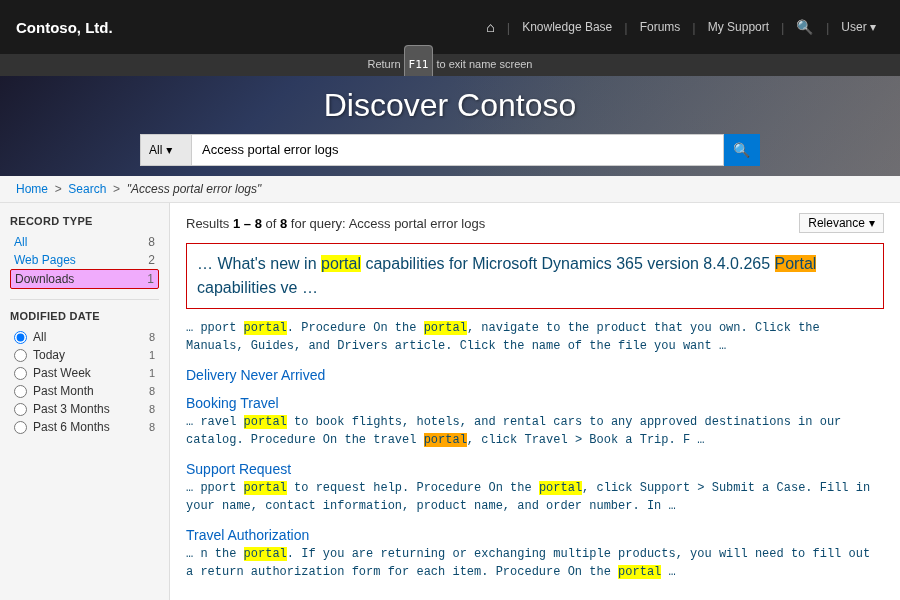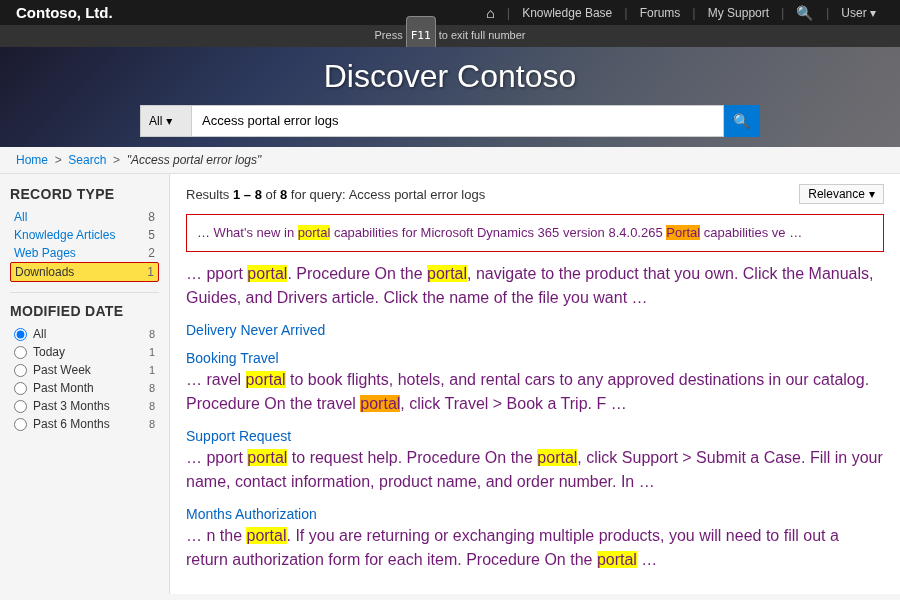--- a/index.html
+++ b/index.html
@@ -1,21 +1,21 @@
 <!DOCTYPE html>
 <html><head>
   <meta charset="utf-8">
   <style>
     * { margin: 0; padding: 0; box-sizing: border-box; }
     body { font-family: 'Segoe UI', Arial, sans-serif; font-size: 13px; background: #f5f5f5; width: 900px; height: 600px; overflow: hidden; position: relative; }
 
     
     .top-nav {
       background: #1a1a1a;
-      height: 25px;
+      height: 54px;
       display: flex;
       align-items: center;
       padding: 0 16px;
       color: #ccc;
     }
     .top-nav .brand {
       color: #fff;
       font-size: 15px;
       font-weight: 600;
       margin-right: auto;
@@ -165,37 +165,37 @@
     
     .sidebar {
       width: 170px;
       min-width: 170px;
       background: #f5f5f5;
       padding: 12px 10px;
       border-right: 1px solid #ddd;
       font-size: 12px;
     }
     .sidebar-section-title {
-      font-size: 14px;
+      font-size: 11px;
       font-weight: 600;
       color: #333;
       margin-bottom: 6px;
       text-transform: uppercase;
       letter-spacing: 0.3px;
     }
     .filter-row {
       display: flex;
       justify-content: space-between;
       padding: 2px 4px;
       cursor: pointer;
       color: #333;
       border-radius: 2px;
     }
     .filter-row .filter-name { color: #0078d4; }
-    .filter-row.selected { background: #fde047; border: 1.5px solid #c00; }
+    .filter-row.selected { background: #f0abfc; border: 1.5px solid #c00; }
     .filter-row.selected .filter-name { color: #333; font-weight: normal; }
     .filter-count { color: #666; }
 
     .sidebar-divider {
       border: none;
       border-top: 1px solid #ddd;
       margin: 10px 0;
     }
 
     .date-option {
@@ -237,41 +237,42 @@
       font-size: 12px;
       cursor: pointer;
       background: #f9f9f9;
     }
 
     
     .result-featured {
       border: 1.5px solid #cc0000;
       padding: 8px 10px;
       margin-bottom: 10px;
-      font-size: 13px;
-      color: #701a75;
+      font-size: 16px;
+      color: #0c4a6e;
       line-height: 1.5;
     }
 
     .result-item {
       margin-bottom: 12px;
     }
     .result-title {
       color: #0563c1;
       font-size: 14px;
       font-weight: normal;
       cursor: pointer;
       text-decoration: none;
       display: block;
       margin-bottom: 2px;
     }
     .result-snippet {
-      font-size: 16px;
-      color: #701a75;
+      font-size: 12px;
+      color: #0c4a6e;
       line-height: 1.5;
+      font-family: Liberation Mono, monospace;
     }
     .highlight-yellow {
       background: #ffff00;
       font-weight: normal;
     }
     .highlight-orange {
       background: #ffa500;
       font-weight: normal;
     }
 
@@ -294,21 +295,21 @@
     <span class="divider">|</span>
     <a href="#">My Support</a>
     <span class="divider">|</span>
     <span class="search-icon-nav">🔍</span>
     <span class="divider">|</span>
     <span class="user-area">User ▾</span>
   </div>
 </div>
 
 <div class="fullscreen-notice">
-  <span>Press </span><span class="key">F11</span><span> to exit full number</span>
+  <span>Return </span><span class="key">F11</span><span> to exit name screen</span>
 </div>
 
 <div class="hero">
   <div class="hero-title">Discover Contoso</div>
   <div class="search-bar">
     <div class="search-type-select">
       <span>All</span>
       <span>▾</span>
     </div>
     <input class="search-input" type="text" value="Access portal error logs" style="">
@@ -329,24 +330,20 @@
   <div class="body-area">
 
     <div class="sidebar">
       <div class="sidebar-section-title">Record Type</div>
 
       <div class="filter-row">
         <span class="filter-name">All</span>
         <span class="filter-count">8</span>
       </div>
       <div class="filter-row">
-        <span class="filter-name">Knowledge Articles</span>
-        <span class="filter-count">5</span>
-      </div>
-      <div class="filter-row">
         <span class="filter-name">Web Pages</span>
         <span class="filter-count">2</span>
       </div>
       <div class="filter-row selected">
         <span class="filter-name">Downloads</span>
         <span class="filter-count">1</span>
       </div>
 
       <hr class="sidebar-divider">
 
@@ -417,21 +414,21 @@
       </div>
 
       <div class="result-item">
         <a class="result-title" href="#">Support Request</a>
         <div class="result-snippet">
           … pport <span class="highlight-yellow">portal</span> to request help. Procedure On the <span class="highlight-yellow">portal</span>, click Support &gt; Submit a Case. Fill in your name, contact information, product name, and order number. In …
         </div>
       </div>
 
       <div class="result-item">
-        <a class="result-title" href="#">Months Authorization</a>
+        <a class="result-title" href="#">Travel Authorization</a>
         <div class="result-snippet">
           … n the <span class="highlight-yellow">portal</span>. If you are returning or exchanging multiple products, you will need to fill out a return authorization form for each item. Procedure On the <span class="highlight-yellow">portal</span> …
         </div>
       </div>
 
     </div>
 
   </div>
 </div>
 

